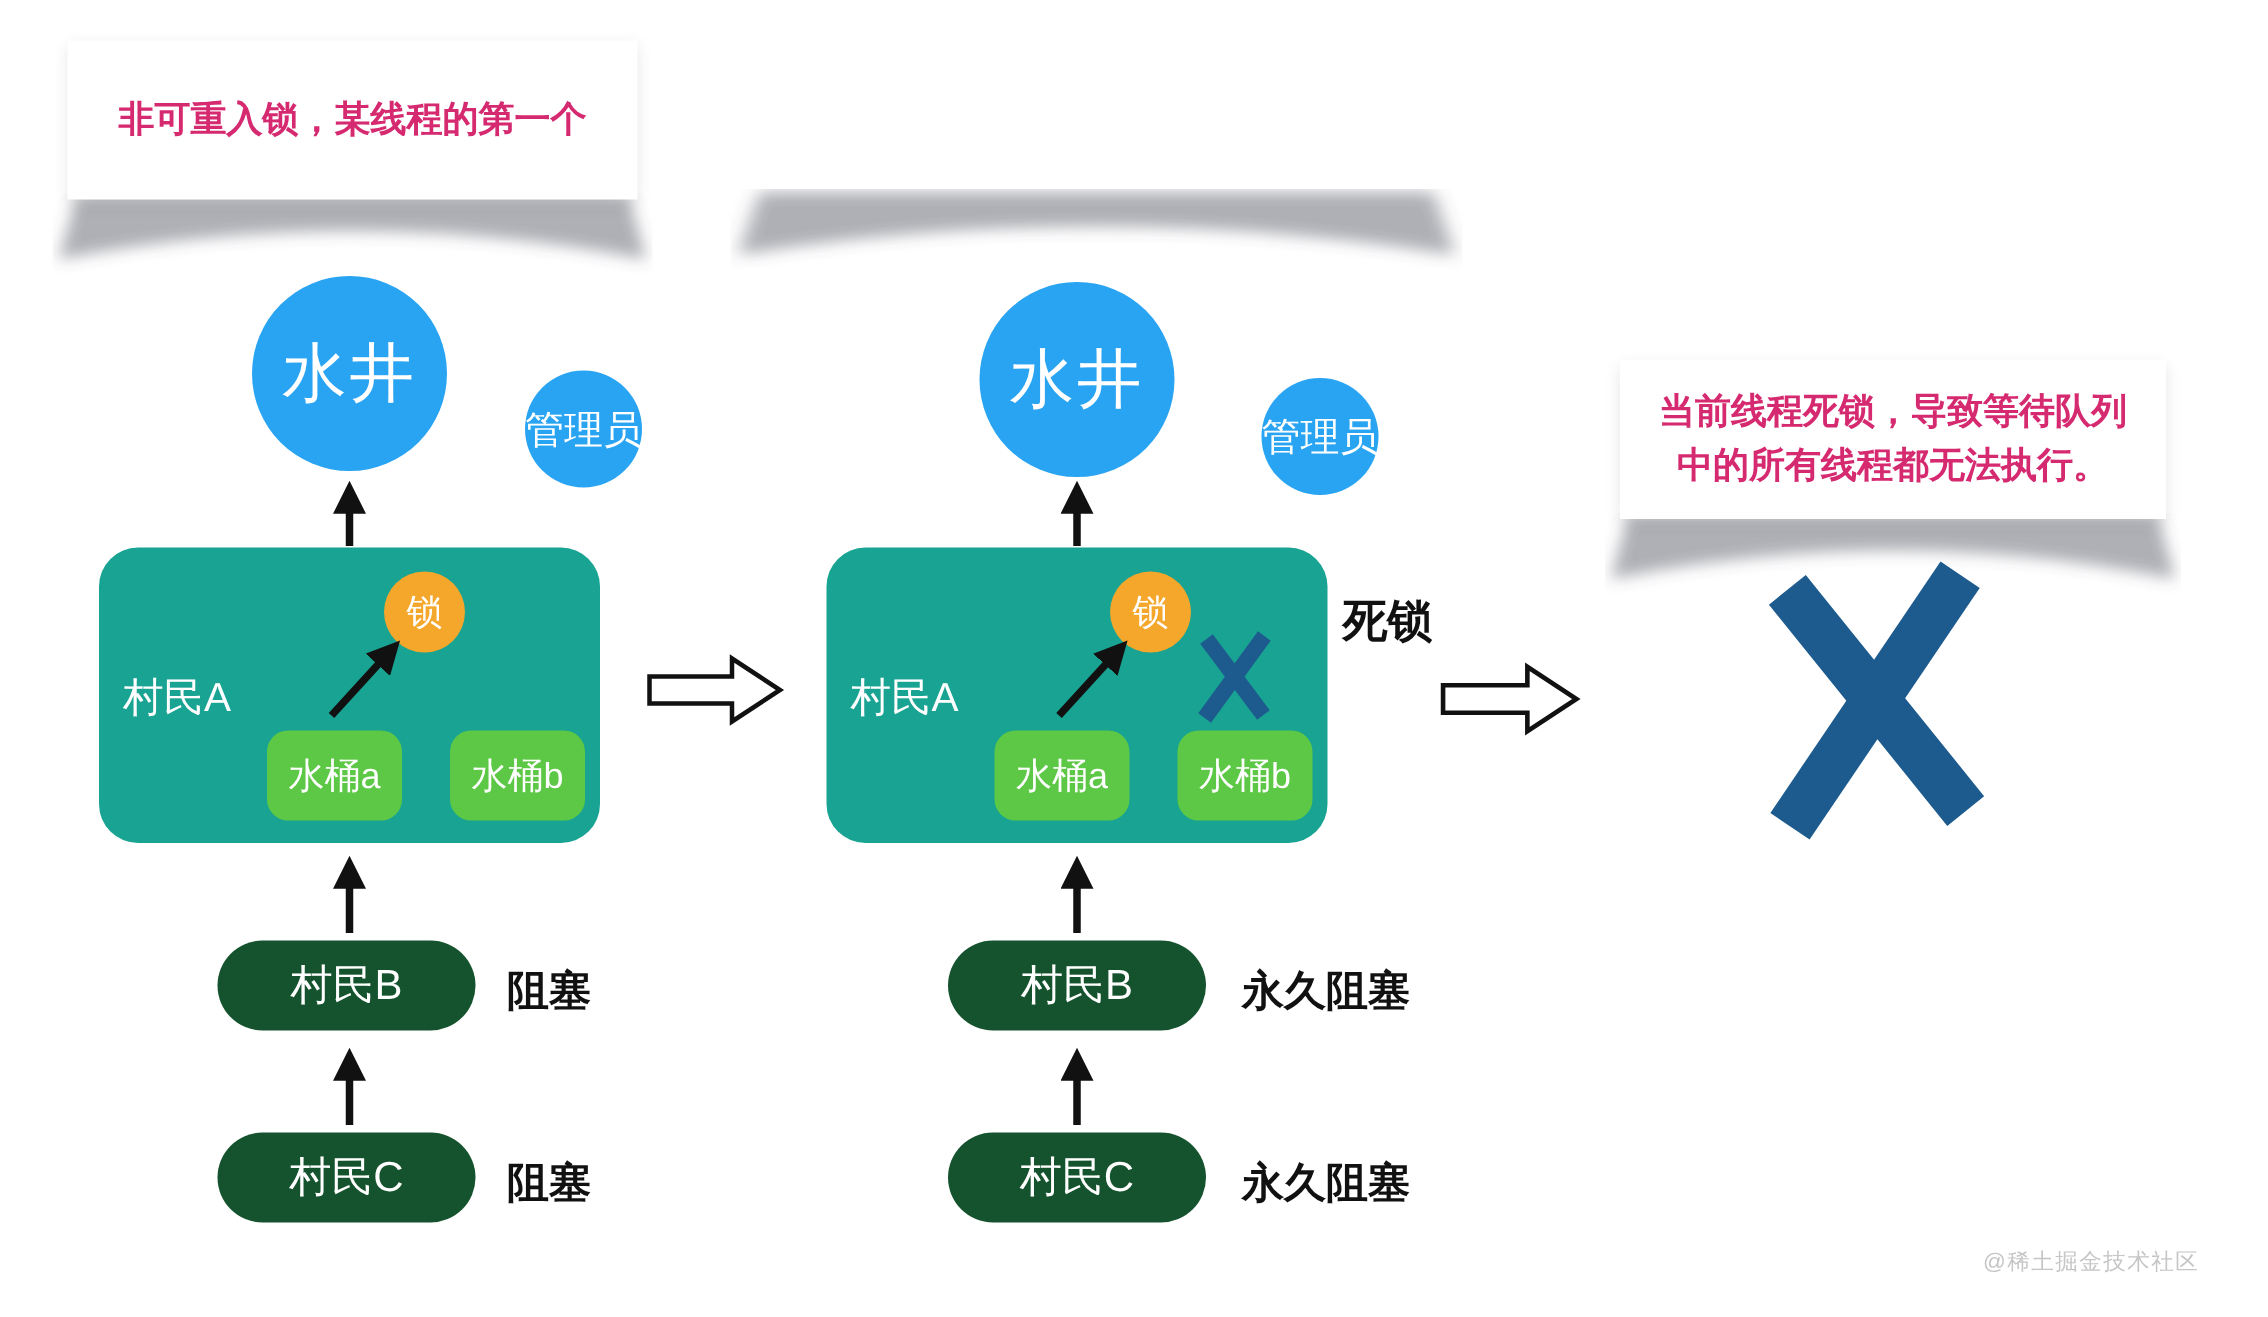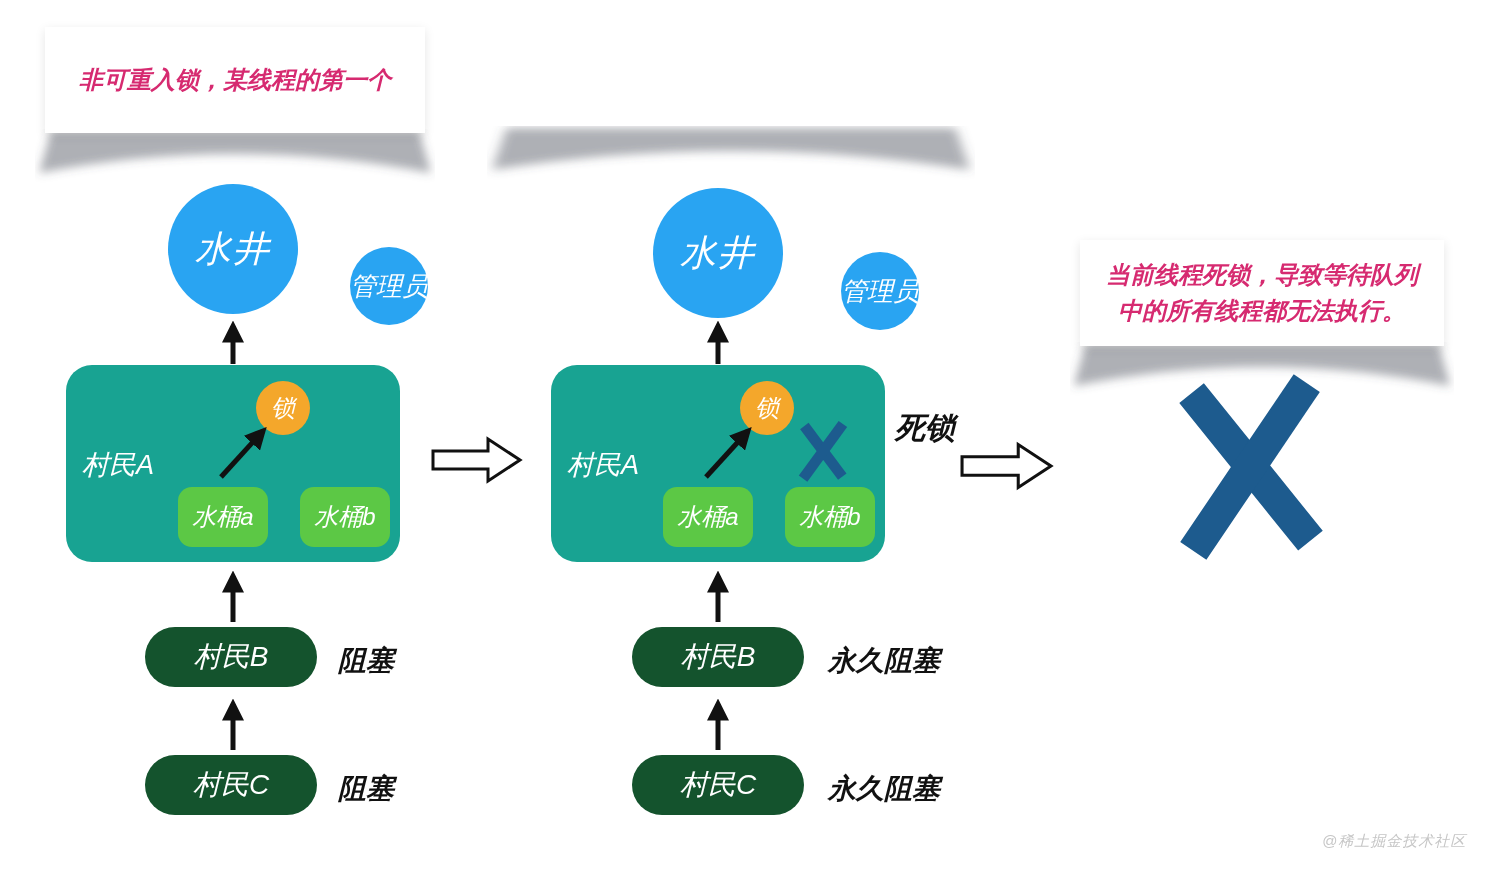--- a/index.html
+++ b/index.html
@@ -1,37 +1,37 @@
 <!DOCTYPE html>
 <html><head>
 <meta charset="utf-8">
 <style>
   * { margin:0; padding:0; box-sizing:border-box; }
   html,body { background:#fff; }
   .stage {
     position:relative; width:1512px; height:878px; background:#ffffff;
-    overflow:hidden; font-family:"Liberation Sans", sans-serif;font-style:italic;
+    overflow:hidden; font-family:"Liberation Sans", sans-serif;
   }
 
   
   .callout {
     position:absolute; background:#ffffff; z-index:2;
     display:flex; flex-direction:column; justify-content:center; align-items:center;
     box-shadow:0 3px 10px rgba(0,0,0,0.10);
   }
   .callout .line {
     display:block; color:#D62A70; font-weight:bold; font-size:24px;
     line-height:36px; text-align:center; white-space:nowrap;
   }
   .callout-shadow { position:absolute; z-index:1; }
 
   
   .well {
     position:absolute; width:130px; height:130px; border-radius:50%;
-    background:#29A4F2; color:#fff; font-size:36px; font-weight:500;
+    background:#29A4F2; color:#fff; font-size:43px; font-weight:500;
     display:flex; align-items:center; justify-content:center; letter-spacing:2px;
   }
   .admin {
     position:absolute; width:78px; height:78px; border-radius:50%;
     background:#29A4F2; color:#fff; font-size:26px; font-weight:500;
     display:flex; align-items:center; justify-content:center; white-space:nowrap;text-align:right;
   }
   .lock {
     position:absolute; width:54px; height:54px; border-radius:50%;
     background:#F4A72B; color:#fff; font-size:24px;
@@ -152,21 +152,21 @@
     </svg>
 
     <svg class="arrow-svg" style="left:246px;top:58px;width:52px;height:56px" viewBox="0 0 150 170">
       <path d="M28,22 L124,150" stroke="#1D5B8E" stroke-width="32" stroke-linecap="square" fill="none"></path>
       <path d="M126,16 L24,156" stroke="#1D5B8E" stroke-width="32" stroke-linecap="square" fill="none"></path>
     </svg>
     <div class="bucket" style="left:112px;top:122px">水桶a</div>
     <div class="bucket" style="left:234px;top:122px">水桶b</div>
   </div>
 
-  <span class="status" style="left:895px;top:408px;font-size:30px">死锁</span>
+  <span class="status" style="left:895px;top:394px;font-size:30px">死锁</span>
 
   <svg class="arrow-svg" style="left:703px;top:566px;width:30px;height:58px">
     <line x1="15" y1="56" x2="15" y2="10" stroke="#111" stroke-width="5" marker-end="url(#ah)"></line>
   </svg>
   <div class="pill" style="left:632px;top:627px">村民B</div>
   <span class="status" style="left:828px;top:642px">永久阻塞</span>
 
   <svg class="arrow-svg" style="left:703px;top:694px;width:30px;height:58px">
     <line x1="15" y1="56" x2="15" y2="10" stroke="#111" stroke-width="5" marker-end="url(#ah)"></line>
   </svg>

